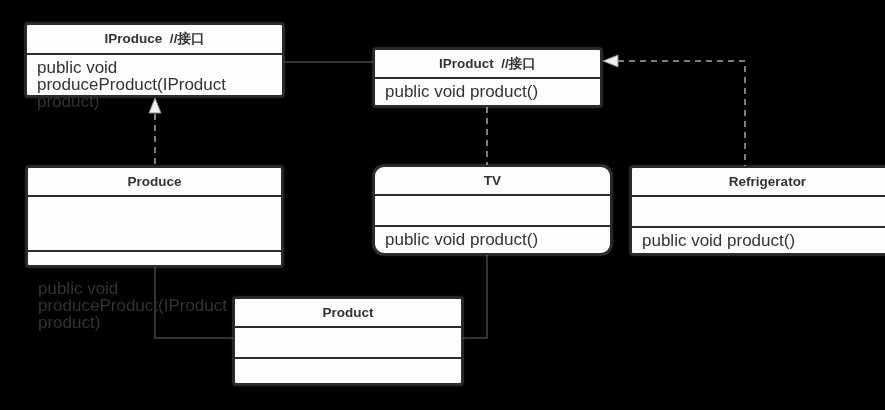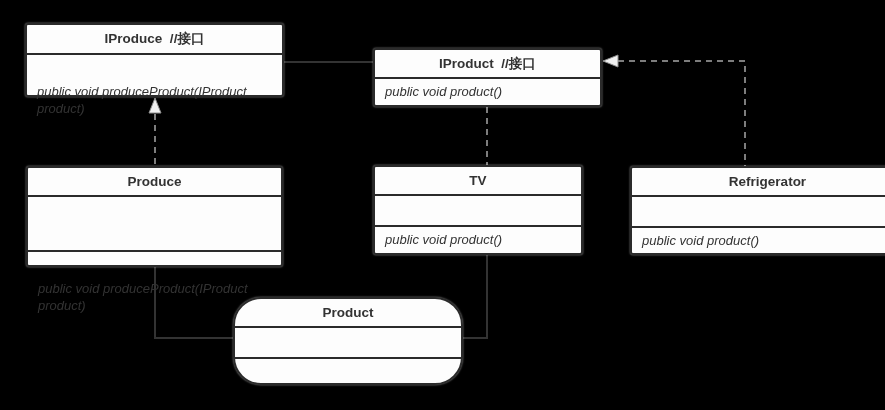--- a/index.html
+++ b/index.html
@@ -44,25 +44,24 @@
     white-space: pre;
   }
   .uml-title.tall { height: 28px; }
   .uml-fields {
     flex: 0 0 auto;
     height: 29px;
     border-bottom: 2px solid #2b2b2b;
   }
   .uml-body {
     flex: 1 1 auto;
-    font-size: 13px;
+    font-size: 17px;
     line-height: 17px;
     padding: 4px 8px 2px 10px;
     text-align: left;
-    font-style: italic;
   }
 </style>
 </head>
 <body>
 
 <div class="canvas">
 
   <svg class="wires" viewBox="0 0 885 410" xmlns="http://www.w3.org/2000/svg">
 
     <line x1="284" y1="62" x2="373" y2="62" stroke="#333333" stroke-width="2"></line>
@@ -74,46 +73,46 @@
     <line x1="155" y1="114" x2="155" y2="166" stroke="#7d7d7d" stroke-width="2" stroke-dasharray="6 5"></line>
     <polygon points="155,98 149,113 161,113" fill="#f0f0f0" stroke="#8f8f8f" stroke-width="1"></polygon>
 
     <line x1="487" y1="107" x2="487" y2="165" stroke="#7d7d7d" stroke-width="2" stroke-dasharray="6 5"></line>
     <polygon points="487,91 481,106 493,106" fill="#f0f0f0" stroke="#8f8f8f" stroke-width="1"></polygon>
 
     <path d="M618,61 L745,61 L745,166" fill="none" stroke="#7d7d7d" stroke-width="2" stroke-dasharray="6 5"></path>
     <polygon points="603,61 618,55 618,67" fill="#f0f0f0" stroke="#8f8f8f" stroke-width="1"></polygon>
   </svg>
 
-  <div class="uml-box" style="left:25px; top:23px; width:259px; height:74px;gap:24px;">
+  <div class="uml-box" style="left:25px; top:23px; width:259px; height:74px;">
     <div class="uml-title tall">IProduce  //接口</div>
     <div class="uml-body">public void produceProduct(IProduct product)</div>
   </div>
 
   <div class="uml-box" style="left:373px; top:48px; width:229px; height:59px;">
     <div class="uml-title">IProduct  //接口</div>
     <div class="uml-body">public void product()</div>
   </div>
 
   <div class="uml-box" style="left:26px; top:166px; width:257px; height:101px;gap:24px;">
     <div class="uml-title">Produce</div>
     <div class="uml-fields"></div>
     <div class="uml-body">public void produceProduct(IProduct product)</div>
   </div>
 
-  <div class="uml-box" style="left:373px; top:165px; width:210px; height:90px;">
+  <div class="uml-box" style="left:373px; top:165px; width:239px; height:90px;border-radius:11px;">
     <div class="uml-title">TV</div>
     <div class="uml-fields"></div>
     <div class="uml-body">public void product()</div>
   </div>
 
   <div class="uml-box" style="left:630px; top:166px; width:275px; height:89px;">
     <div class="uml-title">Refrigerator</div>
     <div class="uml-fields"></div>
     <div class="uml-body">public void product()</div>
   </div>
 
-  <div class="uml-box" style="left:233px; top:297px; width:230px; height:88px;border-radius:28px;">
+  <div class="uml-box" style="left:233px; top:297px; width:230px; height:88px;">
     <div class="uml-title">Product</div>
     <div class="uml-fields"></div>
   </div>
 
 </div>
 
 </body></html>

